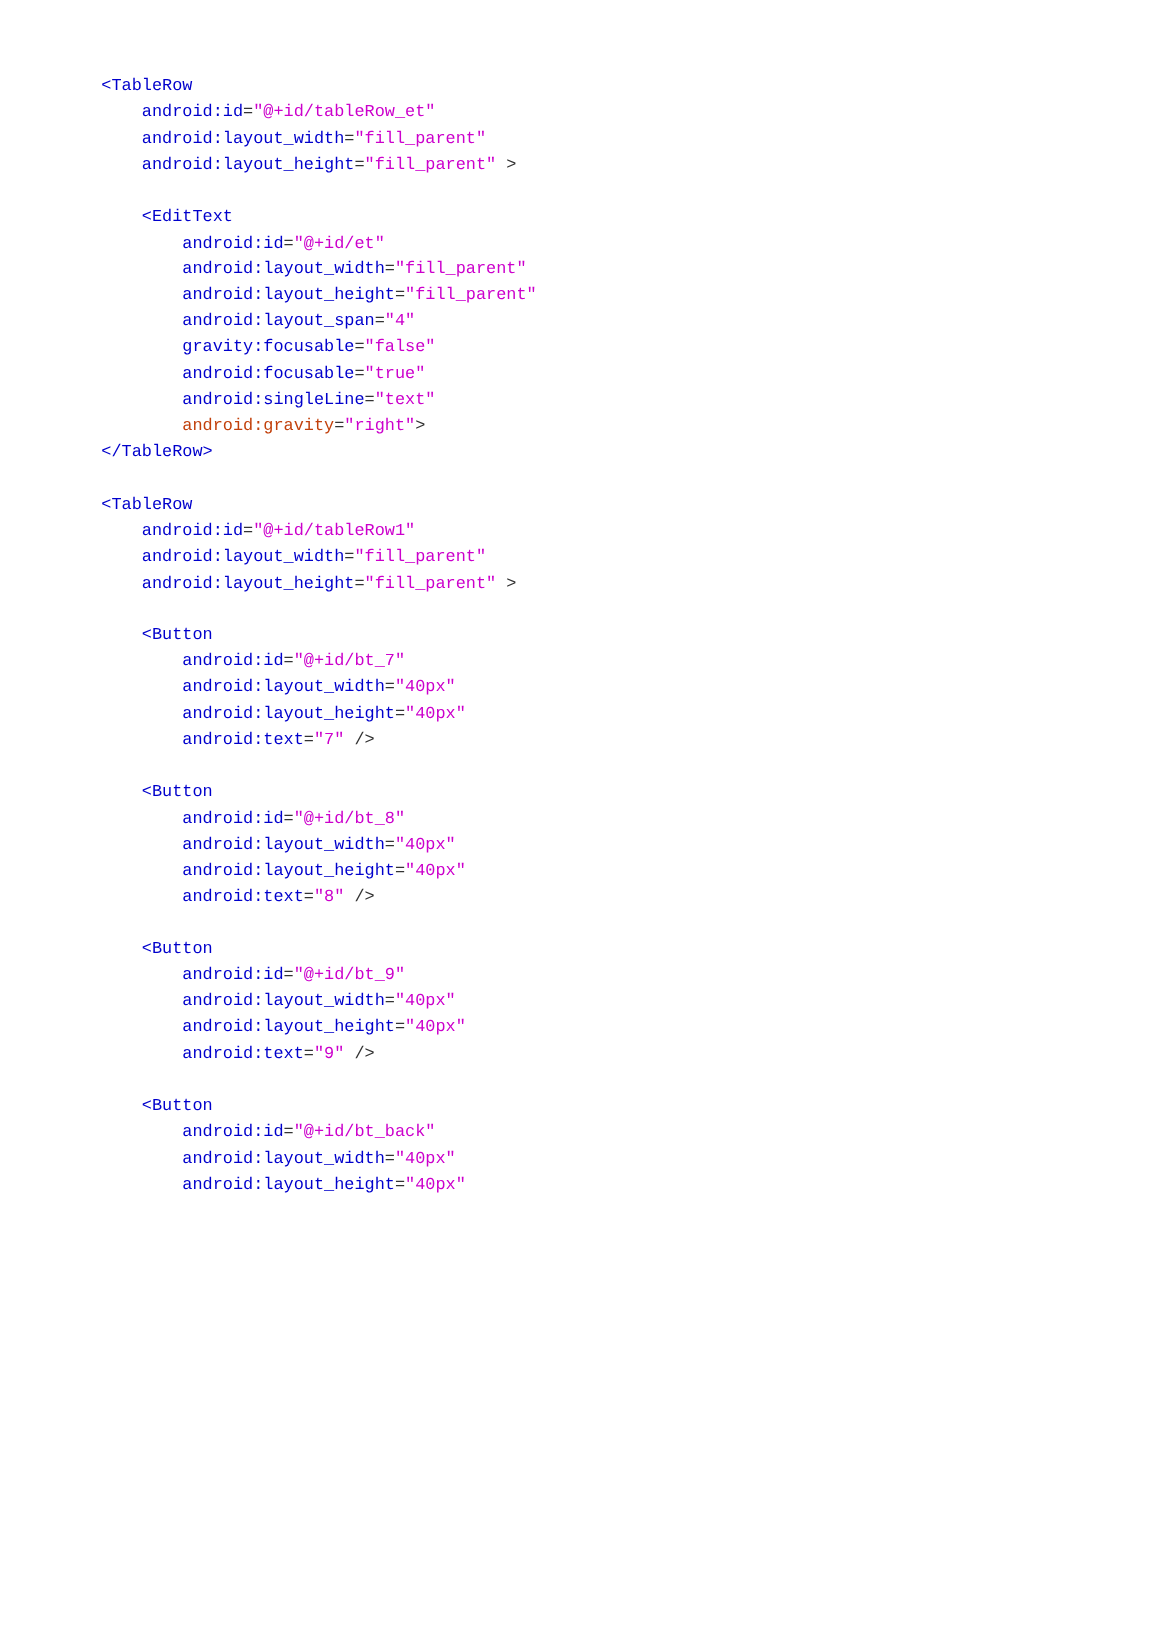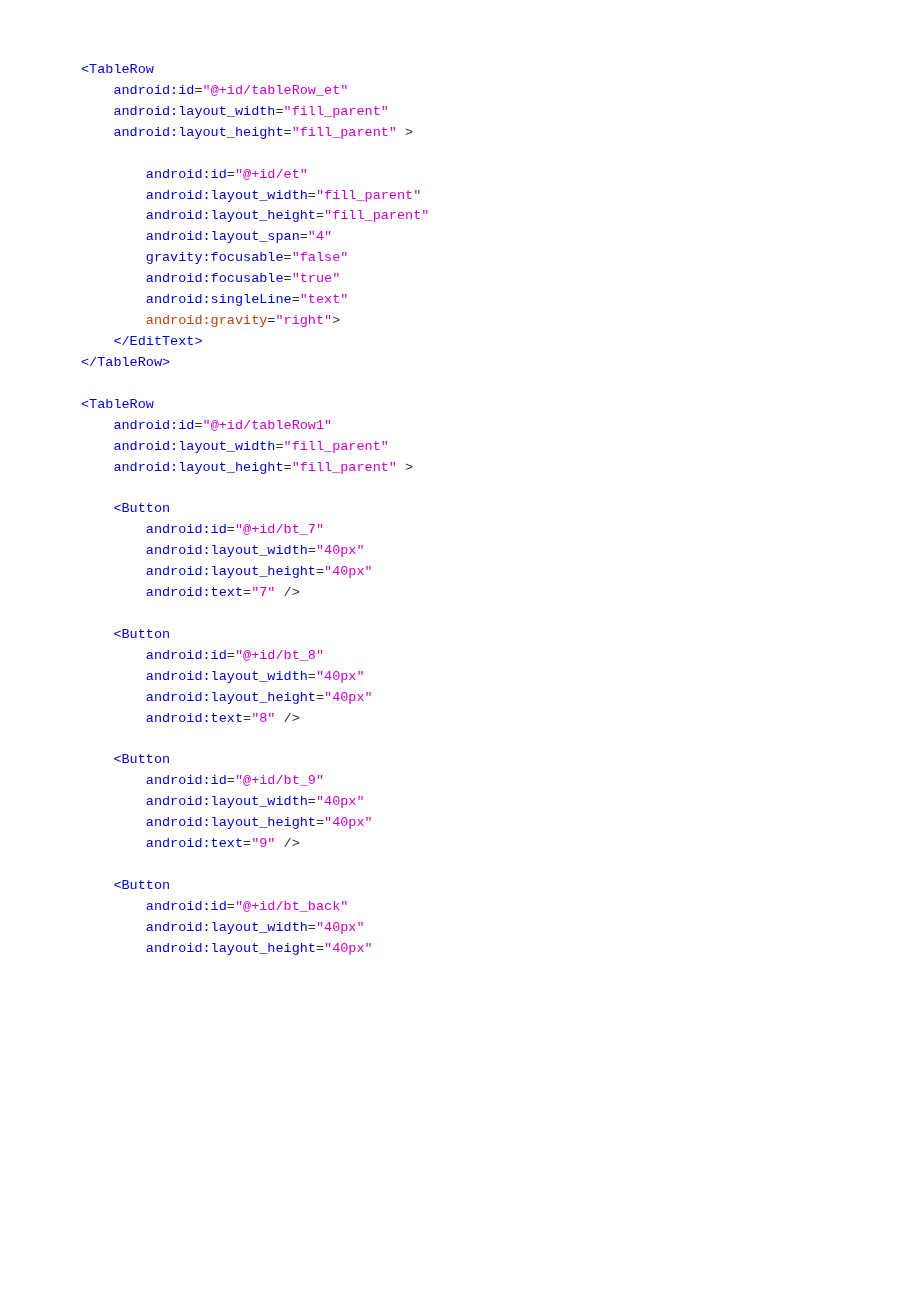--- a/index.html
+++ b/index.html
@@ -35,29 +35,29 @@
   </style>
 </head>
 <body>
 
 <div class="code-container">
 <div class="line"><span style="color: rgb(0, 0, 204);">&lt;TableRow</span></div>
     <div class="line"><span>    </span><span style="color: rgb(0, 0, 204);">android:id</span><span style="color: rgb(51, 51, 51);">=</span><span style="color: rgb(204, 0, 204);">"@+id/tableRow_et"</span></div>
     <div class="line"><span>    </span><span style="color: rgb(0, 0, 204);">android:layout_width</span><span style="color: rgb(51, 51, 51);">=</span><span style="color: rgb(204, 0, 204);">"fill_parent"</span></div>
     <div class="line"><span>    </span><span style="color: rgb(0, 0, 204);">android:layout_height</span><span style="color: rgb(51, 51, 51);">=</span><span style="color: rgb(204, 0, 204);">"fill_parent"</span><span style="color: rgb(51, 51, 51);"> &gt;</span></div>
     <div class="line"><span style="color: transparent;"> </span></div>
+    <div class="line"><span>    </span><span style="color: rgb(0, 0, 204);">&lt;EditText</span></div>
     <div class="line"><span>        </span><span style="color: rgb(0, 0, 204);">android:id</span><span style="color: rgb(51, 51, 51);">=</span><span style="color: rgb(204, 0, 204);">"@+id/et"</span></div>
     <div class="line"><span>        </span><span style="color: rgb(0, 0, 204);">android:layout_width</span><span style="color: rgb(51, 51, 51);">=</span><span style="color: rgb(204, 0, 204);">"fill_parent"</span></div>
     <div class="line"><span>        </span><span style="color: rgb(0, 0, 204);">android:layout_height</span><span style="color: rgb(51, 51, 51);">=</span><span style="color: rgb(204, 0, 204);">"fill_parent"</span></div>
     <div class="line"><span>        </span><span style="color: rgb(0, 0, 204);">android:layout_span</span><span style="color: rgb(51, 51, 51);">=</span><span style="color: rgb(204, 0, 204);">"4"</span></div>
     <div class="line"><span>        </span><span style="color: rgb(0, 0, 204);">gravity:focusable</span><span style="color: rgb(51, 51, 51);">=</span><span style="color: rgb(204, 0, 204);">"false"</span></div>
     <div class="line"><span>        </span><span style="color: rgb(0, 0, 204);">android:focusable</span><span style="color: rgb(51, 51, 51);">=</span><span style="color: rgb(204, 0, 204);">"true"</span></div>
     <div class="line"><span>        </span><span style="color: rgb(0, 0, 204);">android:singleLine</span><span style="color: rgb(51, 51, 51);">=</span><span style="color: rgb(204, 0, 204);">"text"</span></div>
     <div class="line"><span>        </span><span style="color: #c2410c; text-align: center;">android:gravity</span><span style="color: rgb(51, 51, 51);">=</span><span style="color: rgb(204, 0, 204);">"right"</span><span style="color: rgb(51, 51, 51);">&gt;</span></div>
-    <div class="line"><span>    </span><span style="color: rgb(0, 0, 204);">&lt;/EditText&gt;</span></div>
     <div class="line"><span style="color: rgb(0, 0, 204); text-align: center;">&lt;/TableRow&gt;</span></div>
     <div class="line"><span style="color: transparent;"> </span></div>
     <div class="line"><span style="color: rgb(0, 0, 204);">&lt;TableRow</span></div>
     <div class="line"><span>    </span><span style="color: rgb(0, 0, 204);">android:id</span><span style="color: rgb(51, 51, 51);">=</span><span style="color: rgb(204, 0, 204);">"@+id/tableRow1"</span></div>
     <div class="line"><span>    </span><span style="color: rgb(0, 0, 204);">android:layout_width</span><span style="color: rgb(51, 51, 51);">=</span><span style="color: rgb(204, 0, 204);">"fill_parent"</span></div>
     <div class="line"><span>    </span><span style="color: rgb(0, 0, 204);">android:layout_height</span><span style="color: rgb(51, 51, 51);">=</span><span style="color: rgb(204, 0, 204);">"fill_parent"</span><span style="color: rgb(51, 51, 51);"> &gt;</span></div>
     <div class="line"><span style="color: transparent;"> </span></div>
     <div class="line"><span>    </span><span style="color: rgb(0, 0, 204);">&lt;Button</span></div>
     <div class="line"><span>        </span><span style="color: rgb(0, 0, 204);">android:id</span><span style="color: rgb(51, 51, 51);">=</span><span style="color: rgb(204, 0, 204);">"@+id/bt_7"</span></div>
     <div class="line"><span>        </span><span style="color: rgb(0, 0, 204);">android:layout_width</span><span style="color: rgb(51, 51, 51);">=</span><span style="color: rgb(204, 0, 204);">"40px"</span></div>

